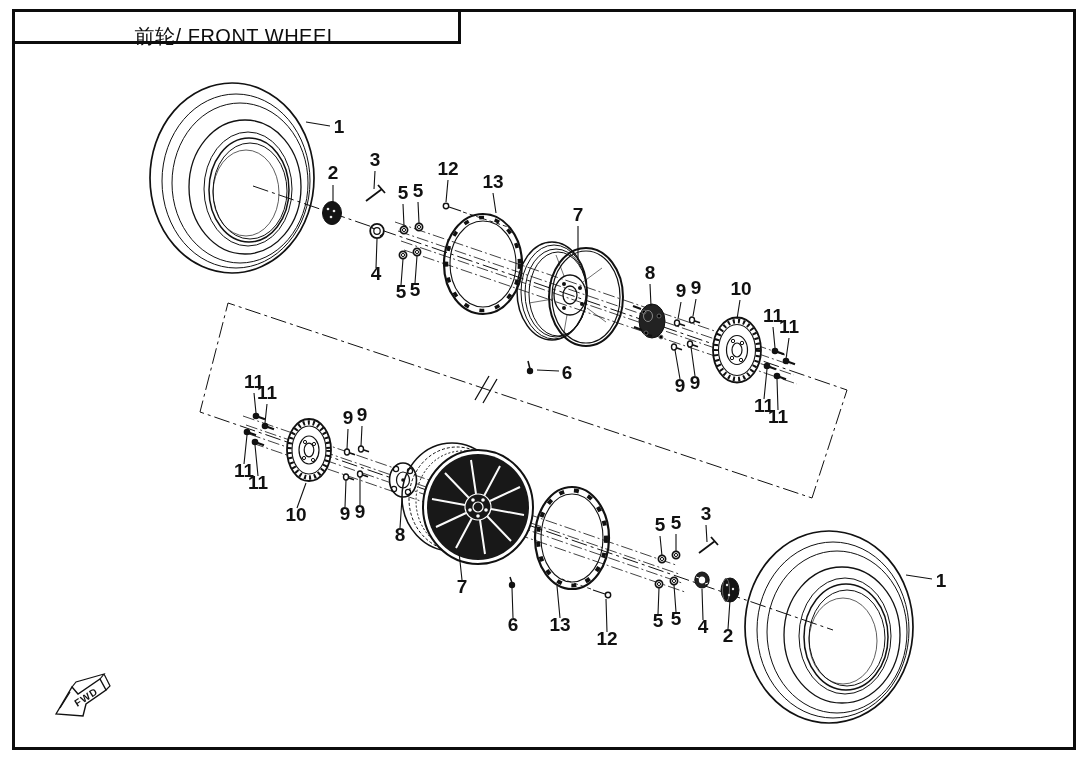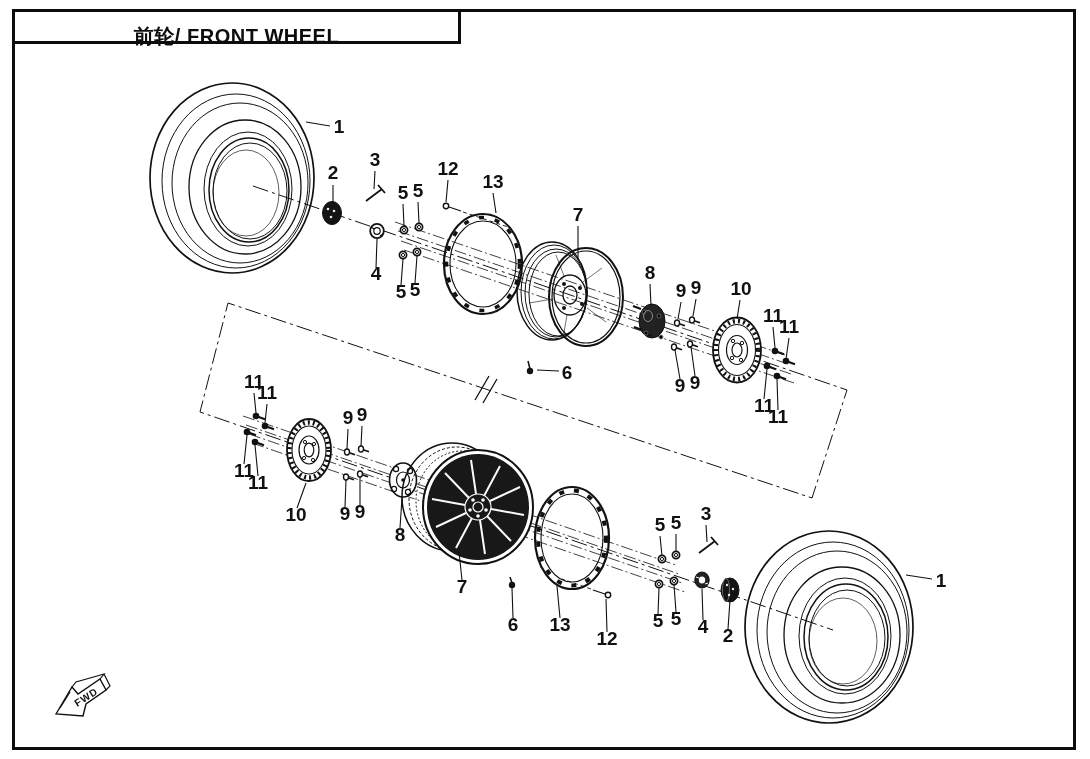--- a/index.html
+++ b/index.html
@@ -3,21 +3,21 @@
 <meta charset="utf-8">
 <style>
   html,body{margin:0;padding:0;background:#fff;}
   .page{position:relative;width:1090px;height:759px;background:#fff;overflow:hidden;
         font-family:"Liberation Sans", sans-serif;}
   .page-border{position:absolute;left:12px;top:9px;width:1064px;height:741px;
         border:3px solid #0d0d0d;box-sizing:border-box;}
   .title-box{position:absolute;left:12px;top:9px;width:449px;height:35px;
         border:3px solid #0d0d0d;box-sizing:border-box;display:flex;
         align-items:center;justify-content:center;}
-  .title-box span{font-size:20px;font-weight:700;color:#0d0d0d;letter-spacing:.5px;margin-top:20px;}
+  .title-box span{font-size:20px;font-weight:400;color:#0d0d0d;letter-spacing:.5px;margin-top:20px;}
   svg{position:absolute;left:0;top:0;}
   .callout{font-size:19px;font-weight:700;fill:#111;}
   .fwd-text{font-size:10px;font-weight:700;fill:#111;letter-spacing:1px;}
 </style>
 </head>
 <body>
 
 <div class="page">
   <div class="page-border"></div>
   <div class="title-box">

